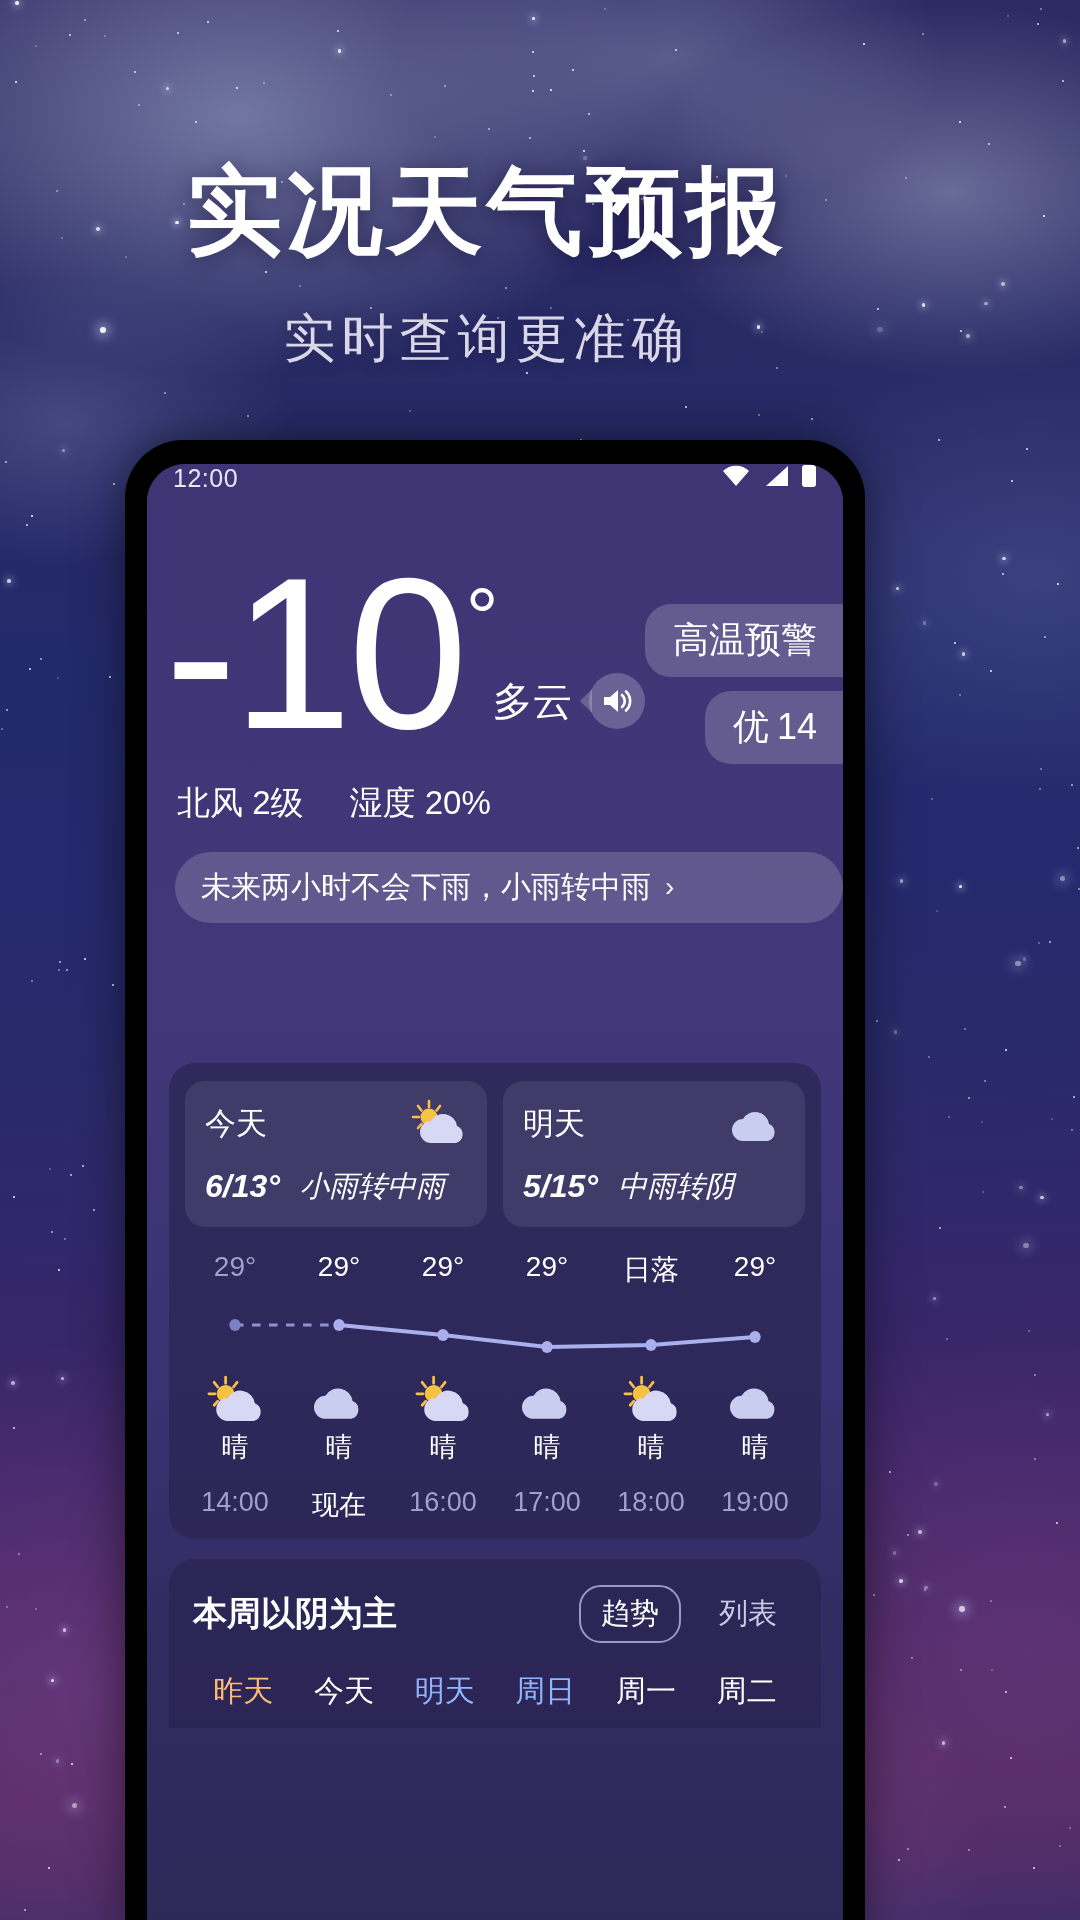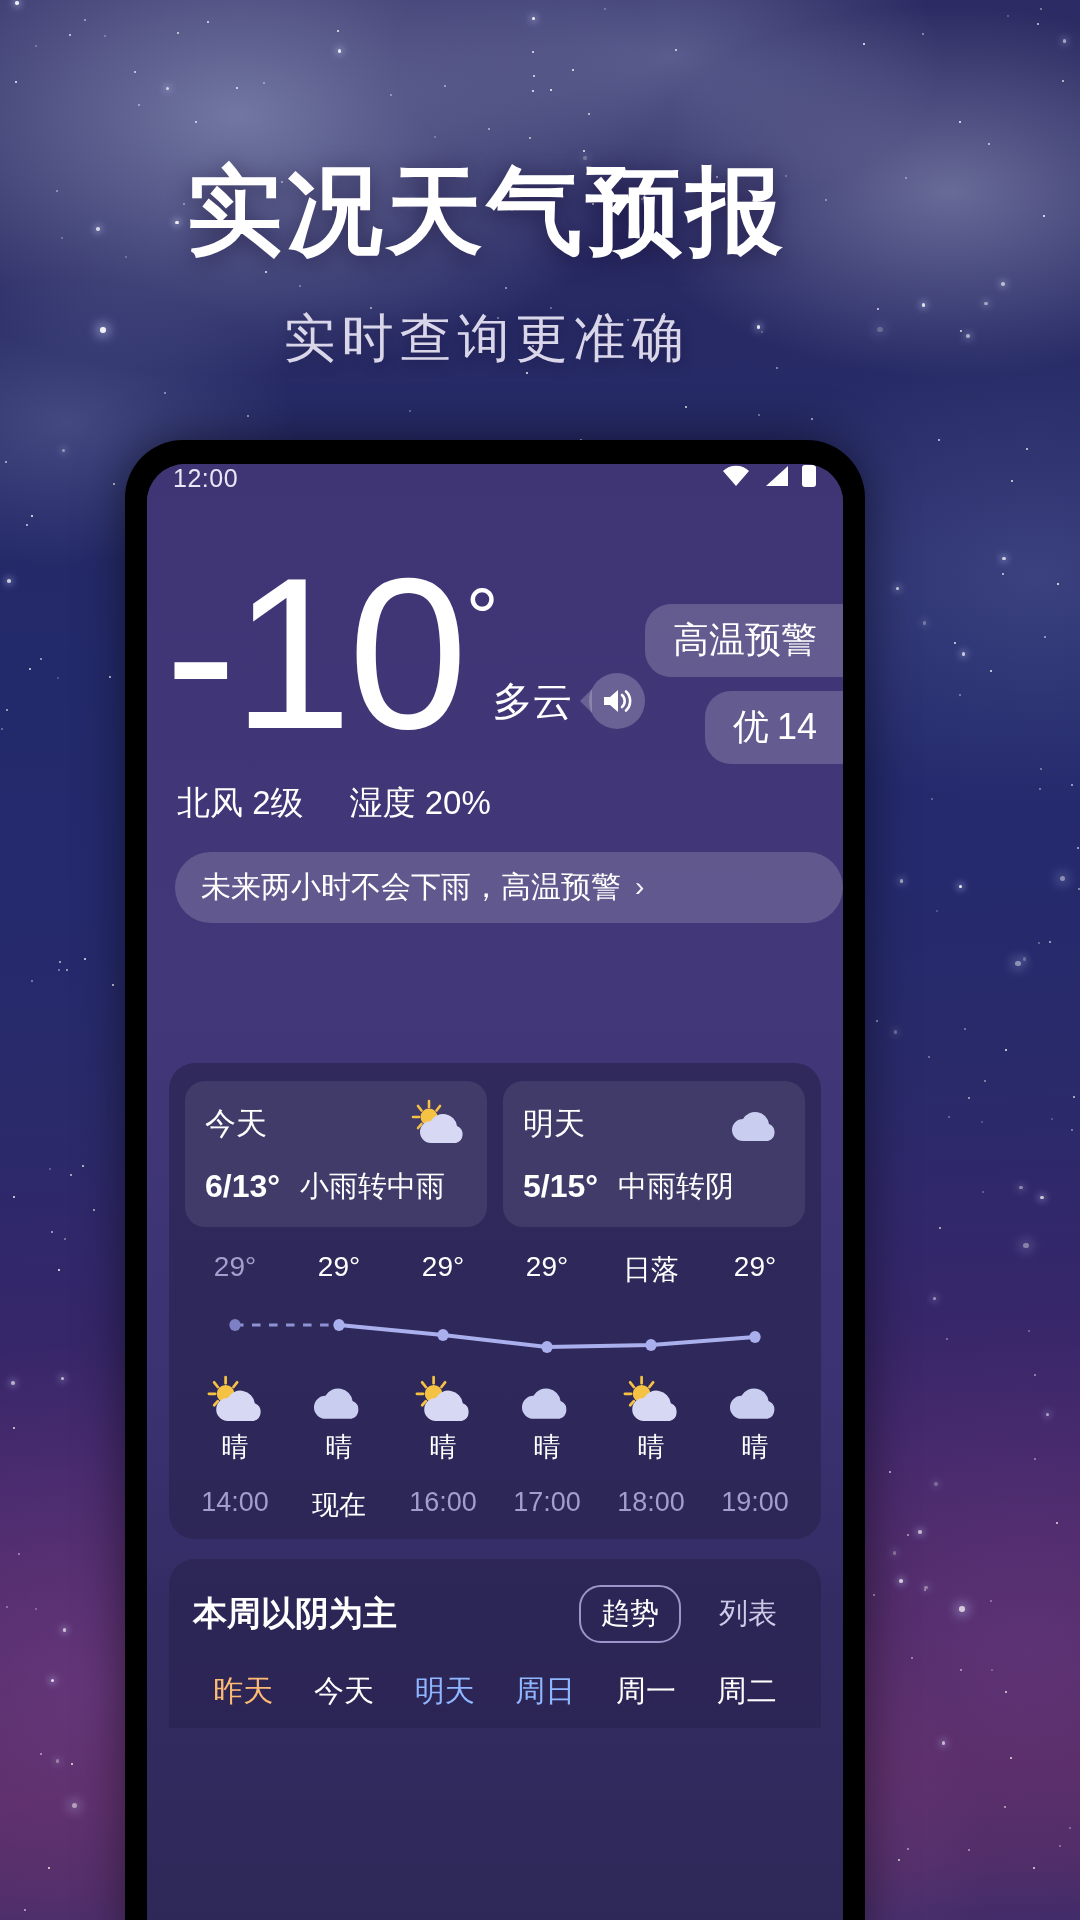--- a/index.html
+++ b/index.html
@@ -165,21 +165,21 @@
     border-radius:26px;
     padding:18px 0 16px 0;
   }
   #daycards { display:flex; gap:16px; padding:0 16px; }
   .daycard {
     flex:1; background:rgba(255,255,255,0.085);
     border-radius:20px; padding:18px 20px 20px 20px;
   }
   .dc-top { display:flex; align-items:center; justify-content:space-between; }
   .dc-name { font-size:31px; color:#ffffff; }
-  .dc-bot { display:flex; align-items:center; gap:20px; margin-top:18px; }
+  .dc-bot { display:flex; align-items:center; gap:20px; margin-top:18px;font-style:italic; }
   .dc-temp { font-size:32px; color:#ffffff; font-weight:bold; }
   .dc-desc { font-size:29px; color:#ffffff; }
 
   
   #hours { position:relative; margin-top:24px; padding:0 14px; }
   #hrow-top { display:flex; }
   #hrow-top div { flex:1; text-align:center; font-size:28px; color:#ffffff; }
   #hrow-top div.dim { color:#a49ecb; }
   #chart { height:76px; position:relative; margin-top:6px; }
   #chart svg { width:100%; height:100%; display:block; }
@@ -476,21 +476,21 @@
         </span>
       </div>
     </div>
 
     <div id="meta">
       <span>北风 2级</span>
       <span>湿度 20%</span>
     </div>
 
     <div id="rainbar">
-      <span>未来两小时不会下雨，高温预警</span>
+      <span>未来两小时不会下雨，小雨转中雨</span>
       <span class="chev">›</span>
     </div>
   </div>
 
   <div id="hourpanel">
 
     <div id="daycards">
       <div class="daycard">
         <div class="dc-top">
           <span class="dc-name">今天</span>

